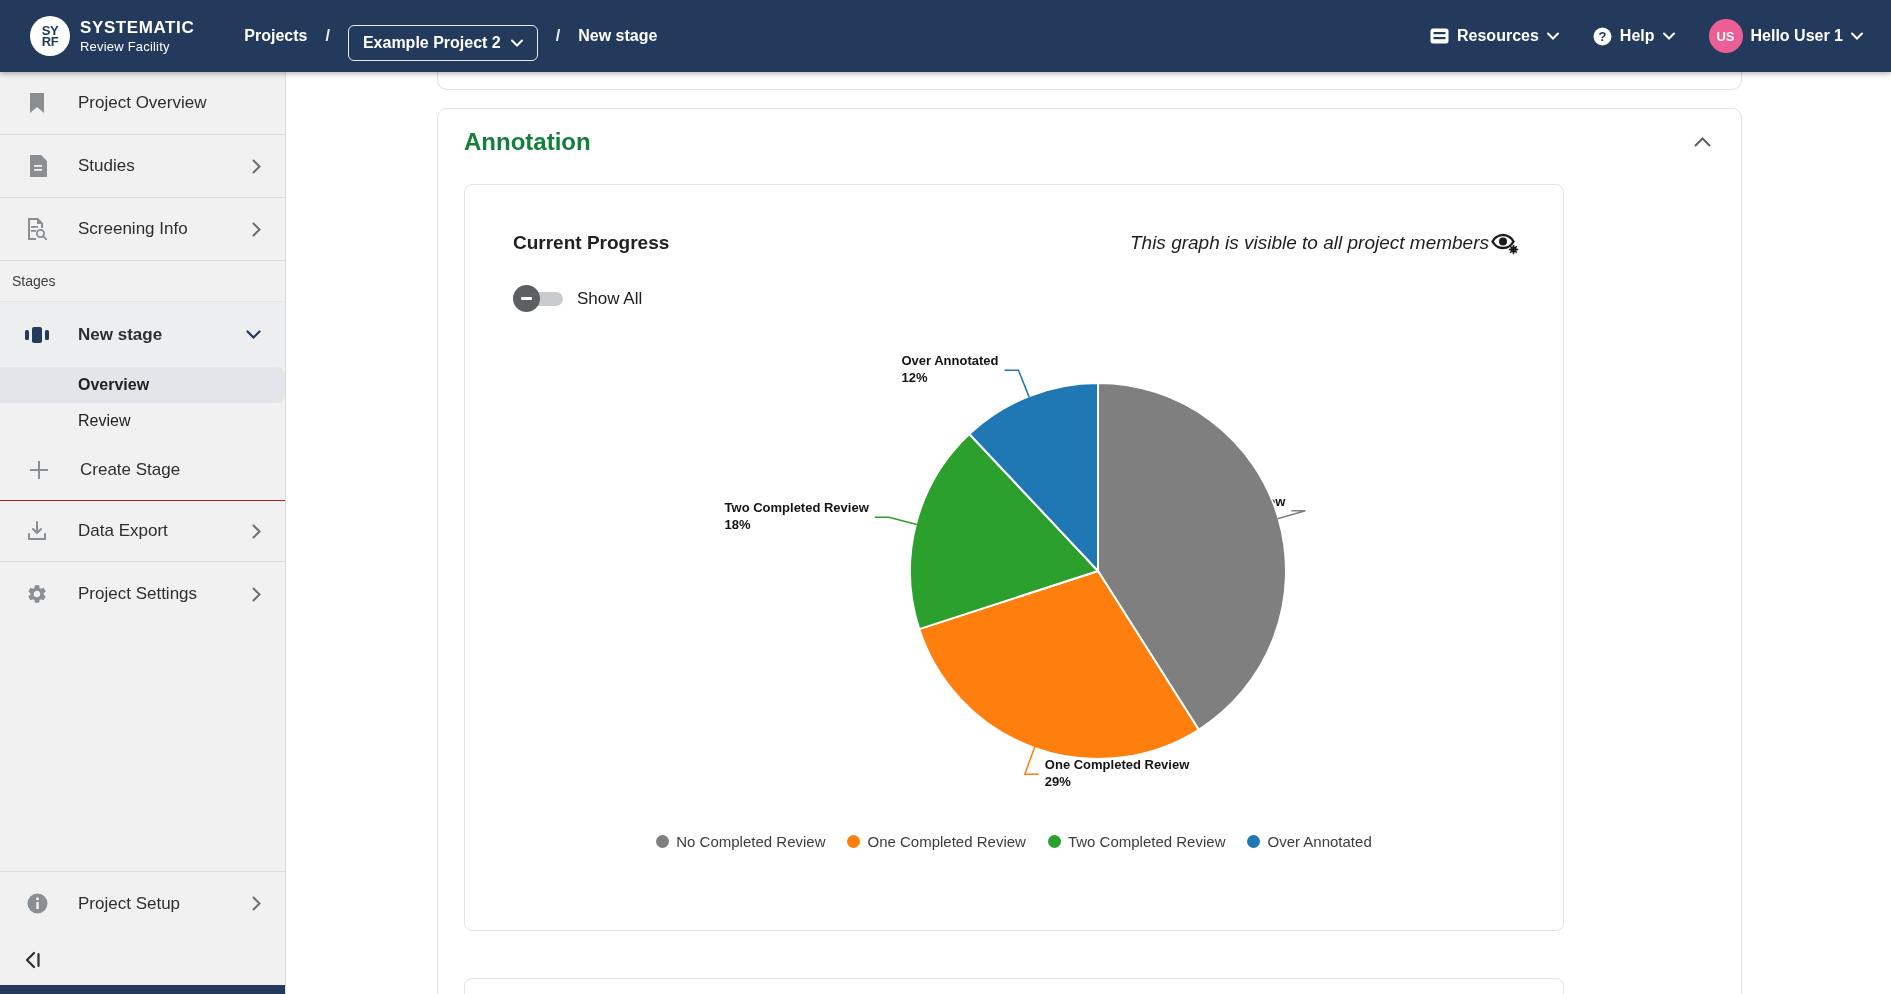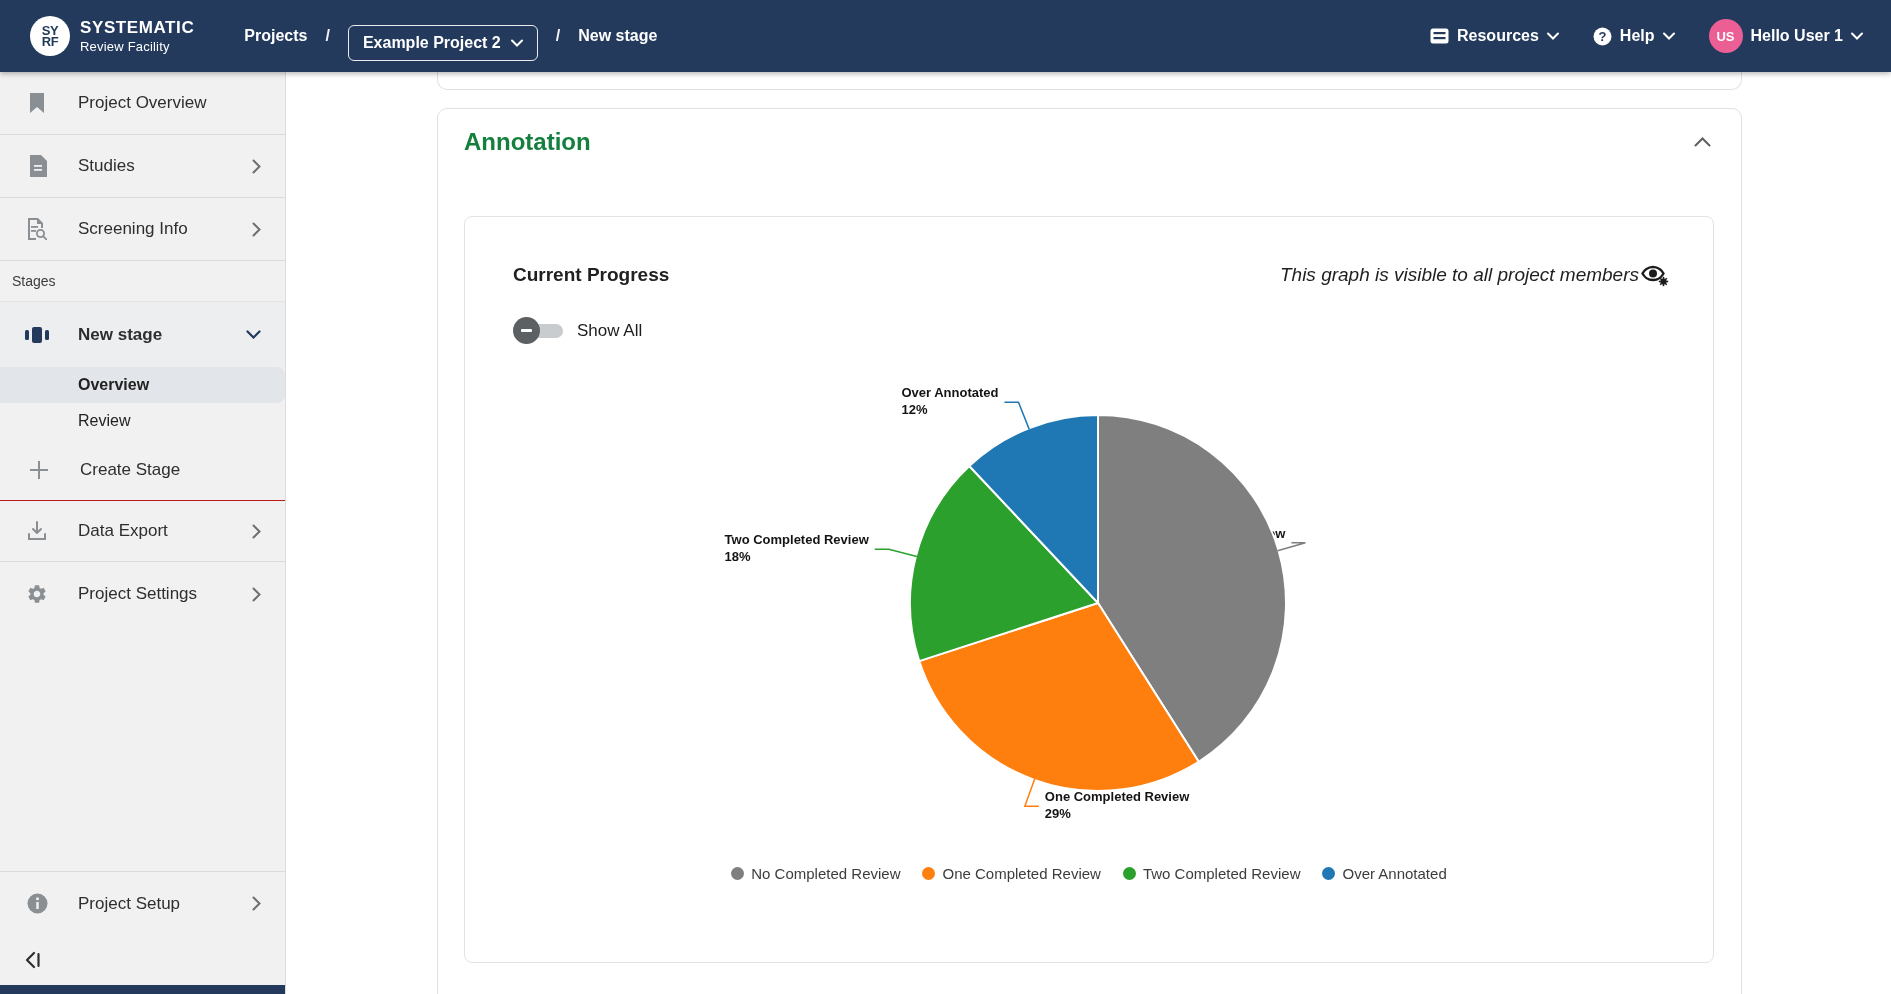--- a/index.html
+++ b/index.html
@@ -53,22 +53,22 @@
   .main { position:absolute; left:286px; top:72px; width:1605px; height:922px; background:#fff; }
   .card-partial { position:absolute; left:151px; top:-12px; width:1305px; height:30px;
                   border:1px solid #e1e1e1; border-top:none; border-radius:0 0 10px 10px; background:#fff; }
   .card { position:absolute; left:151px; top:36px; width:1305px; height:1000px; background:#fff;
           border:1px solid #e1e1e1; border-radius:10px; }
   .card-head { position:absolute; left:0; top:0; width:100%; height:66px; display:flex;
                align-items:center; padding:0 30px 0 26px; }
   .card-title { font-size:24px; font-weight:bold; color:#15803d; }
   .card-collapse { margin-left:auto; cursor:pointer; display:flex; align-items:center; }
 
-  .inner-box { position:absolute; left:26px; width:1250px; background:#fff;
-               border:1px solid #e3e3e3; border-radius:8px;margin-top:32px; }
+  .inner-box { position:absolute; left:26px; width:1100px; background:#fff;
+               border:1px solid #e3e3e3; border-radius:8px; }
   .box1 { top:75px; height:747px; }
   .box2 { top:869px; height:130px; }
 
   .box1-head { position:absolute; left:48px; right:44px; top:46px; display:flex;
                align-items:center; justify-content:space-between; }
   .progress-title { font-size:19px; font-weight:bold; color:#212121; }
   .vis-note { display:flex; align-items:center; gap:2px; }
   .vis-text { font-style:italic; font-size:19px; color:#1f1f1f; }
   .eye-btn { cursor:pointer; display:flex; }
 

